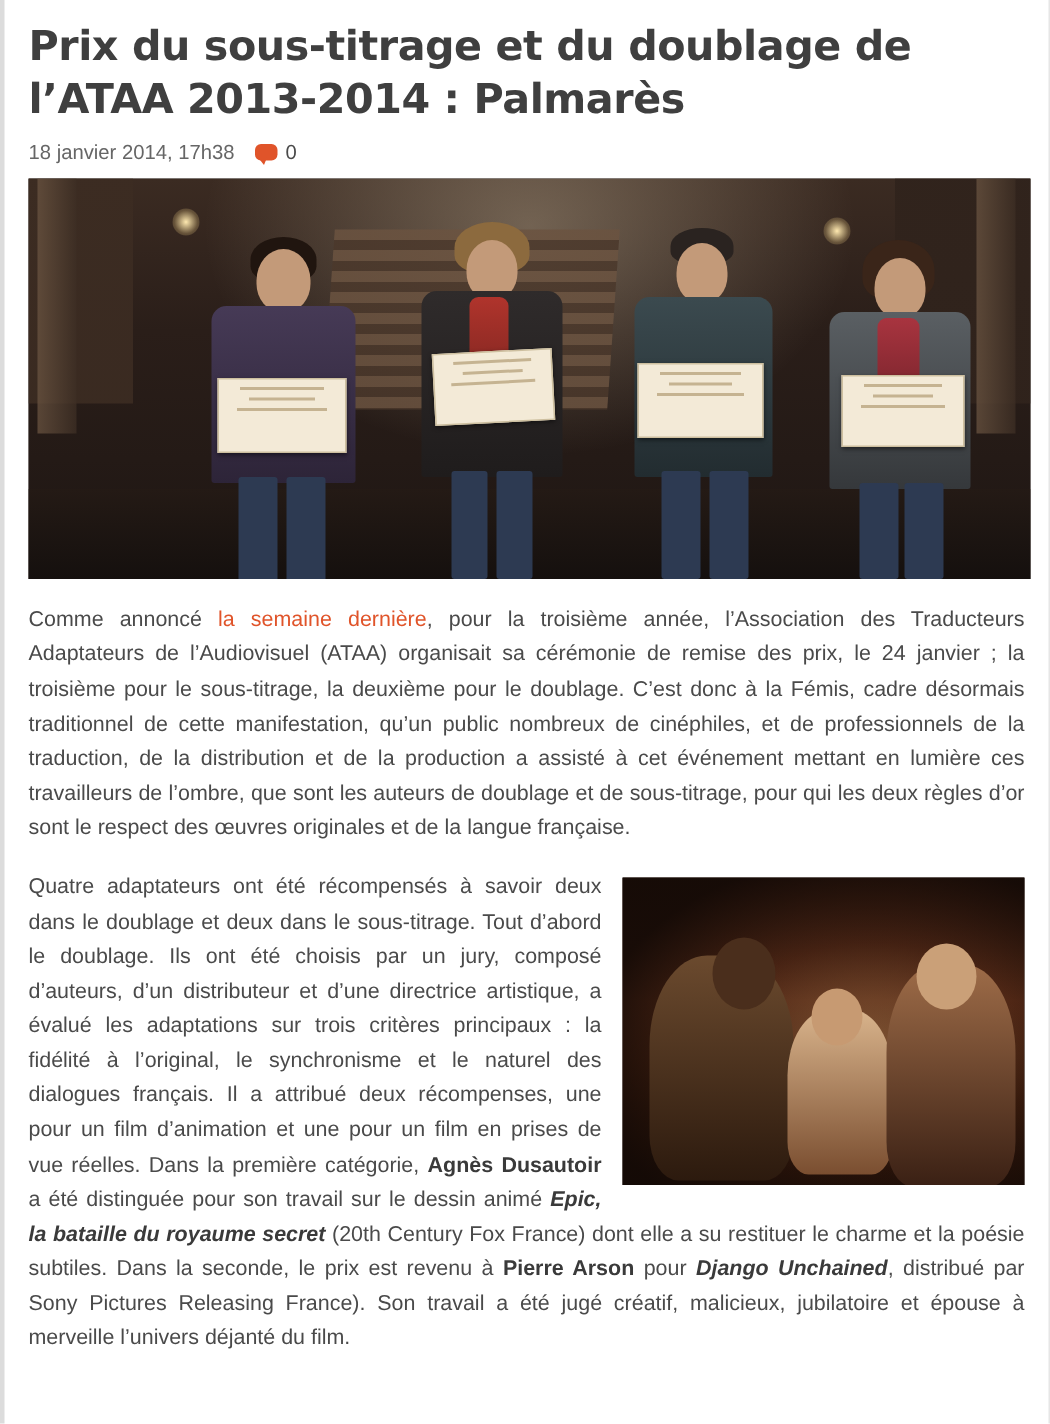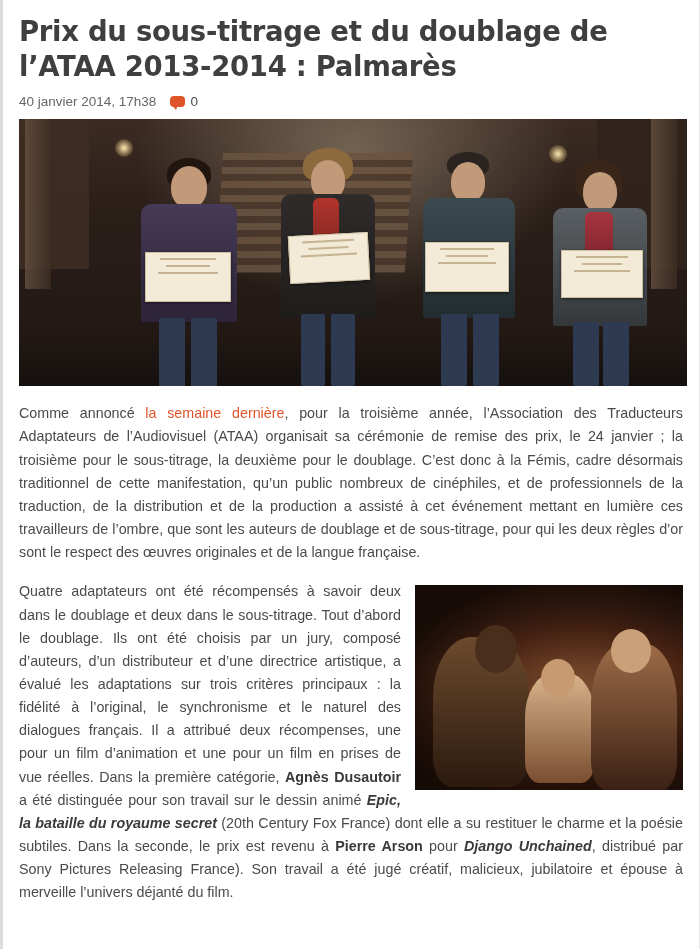--- a/index.html
+++ b/index.html
@@ -215,21 +215,21 @@
   .clearfix::after { content:""; display:block; clear:both; }
 </style>
 </head>
 <body>
 
 <div class="page">
 
   <h1 class="article-title">Prix du sous-titrage et du doublage de l’ATAA 2013-2014 : Palmarès</h1>
 
   <div class="meta-row">
-    <span class="meta-date">40 janvier 2014, 17h38</span>
+    <span class="meta-date">18 janvier 2014, 17h38</span>
     <span class="comment-group">
       <span class="comment-bubble">
         <span class="dots"></span>
       </span>
       <span class="comment-count">0</span>
     </span>
   </div>
 
   <div class="hero">
     <div class="hero-inner"></div>

